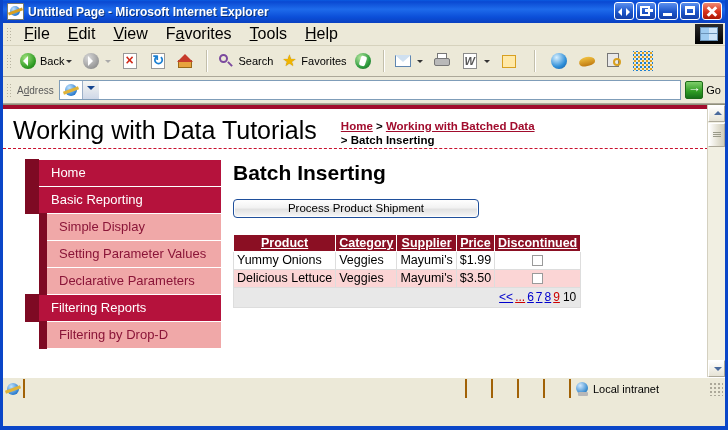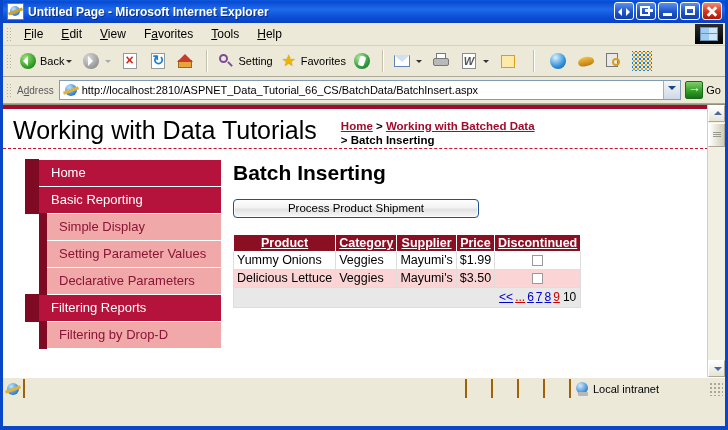--- a/index.html
+++ b/index.html
@@ -61,21 +61,21 @@
   .g-restore:after{content:"";position:absolute;left:8px;top:6px;width:8px;height:3px;background:#fff;}
 
   
   .menubar{
     height:22px;background:#ECE9D8;display:flex;align-items:center;
     position:relative;border-bottom:1px solid #d6d2bd;
   }
   .grip{width:6px;height:16px;margin:0 4px 0 2px;flex:0 0 auto;
     background-image:radial-gradient(#b7b3a0 40%,transparent 41%);
     background-size:3px 3px;background-position:1px 1px;}
-  .menu-item{font-size:12px;color:#000;padding:2px 9px;white-space:nowrap;}
+  .menu-item{font-size:16px;color:#000;padding:2px 9px;white-space:nowrap;}
   .menu-item u{text-decoration:underline;}
   .menu-logo{
     position:absolute;right:2px;top:1px;width:28px;height:20px;
     background:linear-gradient(to bottom,#2a2a2a,#000);
     overflow:hidden;
   }
   .menu-logo:before{
     content:"";position:absolute;left:5px;top:3px;width:18px;height:14px;
     background:
       linear-gradient(to right,#9ecbf0 49%,#cfe6fa 51%),
@@ -329,21 +329,21 @@
       </div>
     <div class="tb-btn">
         <span class="ic ic-refresh"></span>
       </div>
     <div class="tb-btn">
         <span class="ic ic-home"></span>
       </div>
     <div class="tb-sep"></div>
     <div class="tb-btn">
       <span class="ic ic-search"></span>
-      <span>Setting</span>
+      <span>Search</span>
     </div>
     <div class="tb-btn">
       <span class="ic ic-star">★</span>
       <span>Favorites</span>
     </div>
     <div class="tb-btn">
         <span class="ic ic-media"></span>
       </div>
     <div class="tb-sep"></div>
     <div class="tb-btn">
@@ -373,21 +373,20 @@
     <div class="tb-btn">
         <span class="ic ic-msgr"></span>
       </div>
   </div>
 
   <div class="addrbar">
     <div class="grip"></div>
     <div class="addr-label">A<u>d</u>dress</div>
     <div class="addr-field">
       <span class="addr-ie-ico"></span>
-      <span class="addr-url">http://localhost:2810/ASPNET_Data_Tutorial_66_CS/BatchData/BatchInsert.aspx</span>
       <span class="addr-drop"></span>
     </div>
     <div class="go-btn">
       <span class="go-ico"></span>
       <span>Go</span>
     </div>
   </div>
 
   <div class="viewport">
     <div class="page">

